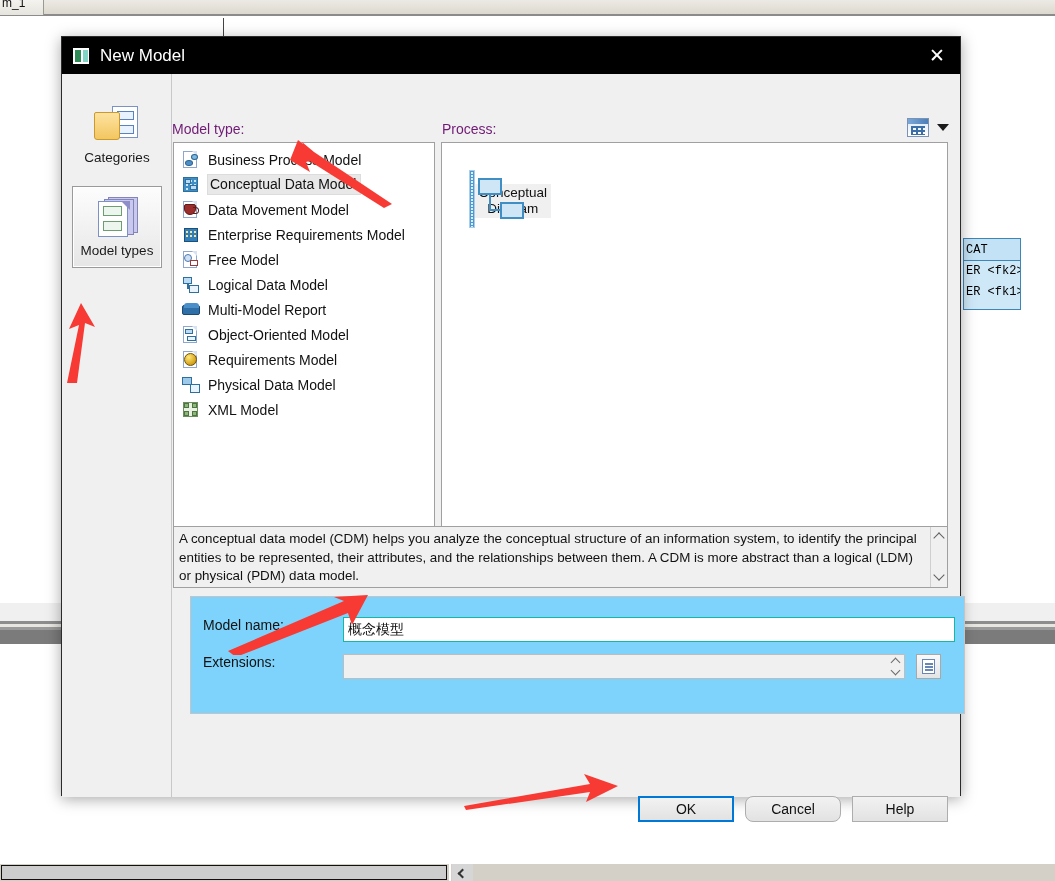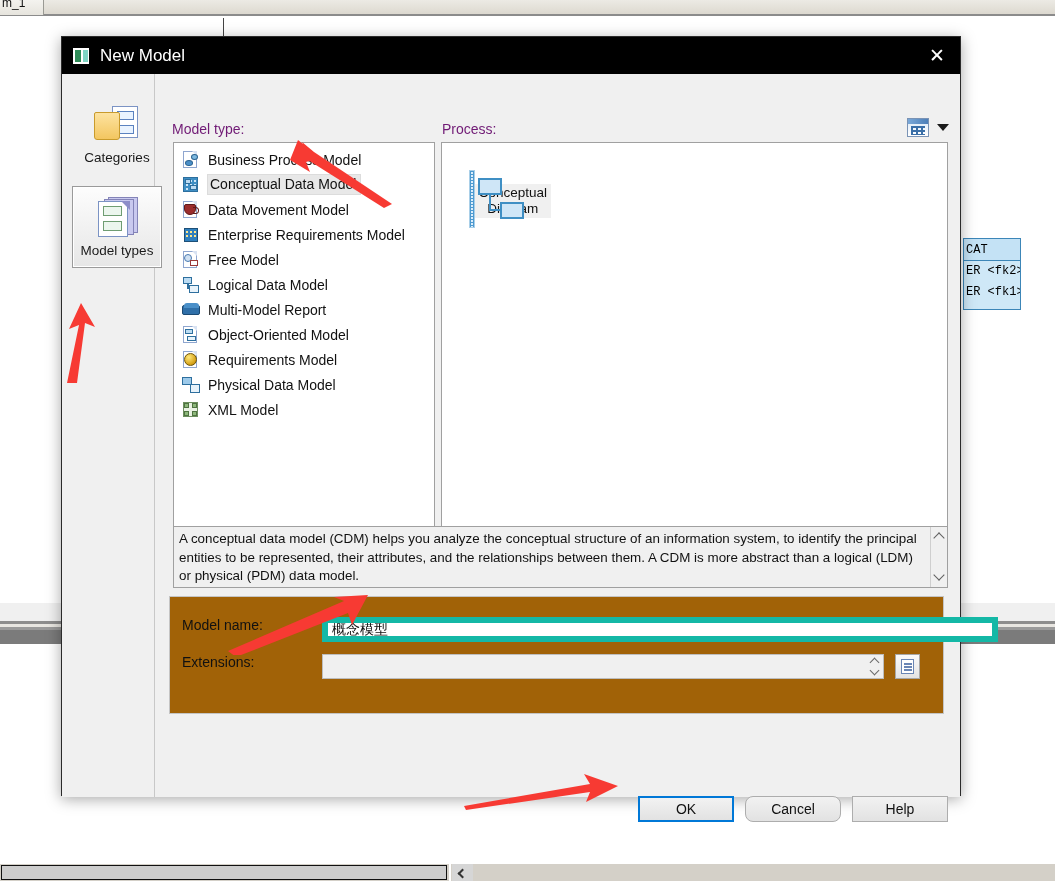--- a/index.html
+++ b/index.html
@@ -142,21 +142,21 @@
   }
 
   .dialog-body {
     position: relative;
     height: 723px;
     background: #f0f0f0;
   }
 
   
   .rail {
-    position: absolute; left: 0; top: 0; width: 93px; height: 723px;
+    position: absolute; left: 0; top: 0; width: 110px; height: 723px;
     border-right: 1px solid #c8c8c8;
     background: #f0f0f0;
   }
   .rail-btn {
     position: absolute; left: 10px; width: 90px; height: 82px;
     display: flex; flex-direction: column; align-items: center; justify-content: center;
     cursor: pointer;
     font-size: 13.5px; color: #1a1a1a;
     border: 1px solid transparent;
   }
@@ -378,35 +378,35 @@
   }
   .desc-arrow {
     position: absolute; left: 4px; width: 8px; height: 8px;
     border-left: 1.5px solid #606060; border-top: 1.5px solid #606060;
   }
   .desc-arrow.up   { top: 7px;  transform: rotate(45deg); }
   .desc-arrow.down { top: 44px; transform: rotate(225deg); }
 
   
   #form-group {
-    position: absolute; left: 107px; top: 522px; width: 775px; height: 118px;
-    background: #a16207;
+    position: absolute; left: 128px; top: 522px; width: 775px; height: 118px;
+    background: #7dd3fc;
     border: 1px solid #c4c4c4;
   }
   .form-row { position: absolute; left: 0; width: 775px; }
   .form-label {
     position: absolute; left: 12px;
     font-size: 14px; color: #111;
   }
   #row-modelname { top: 20px; height: 26px; }
   #row-extensions { top: 57px; height: 26px; }
   .text-input {
-    position: absolute; left: 152px; width: 676px; height: 25px;
+    position: absolute; left: 152px; width: 612px; height: 25px;
     background: #ffffff;
-    border: 6px solid #14b8a6;
+    border: 1px solid #14b8a6;
     font-size: 14px; color: #111;
     padding: 0 4px;
     line-height: 23px;
     font-family: "Liberation Sans", sans-serif;
     outline: none;
   }
   .combo-input {
     position: absolute; left: 152px; width: 562px; height: 25px;
     background: #f0f0f0;
     border: 1px solid #bdbdbd;

